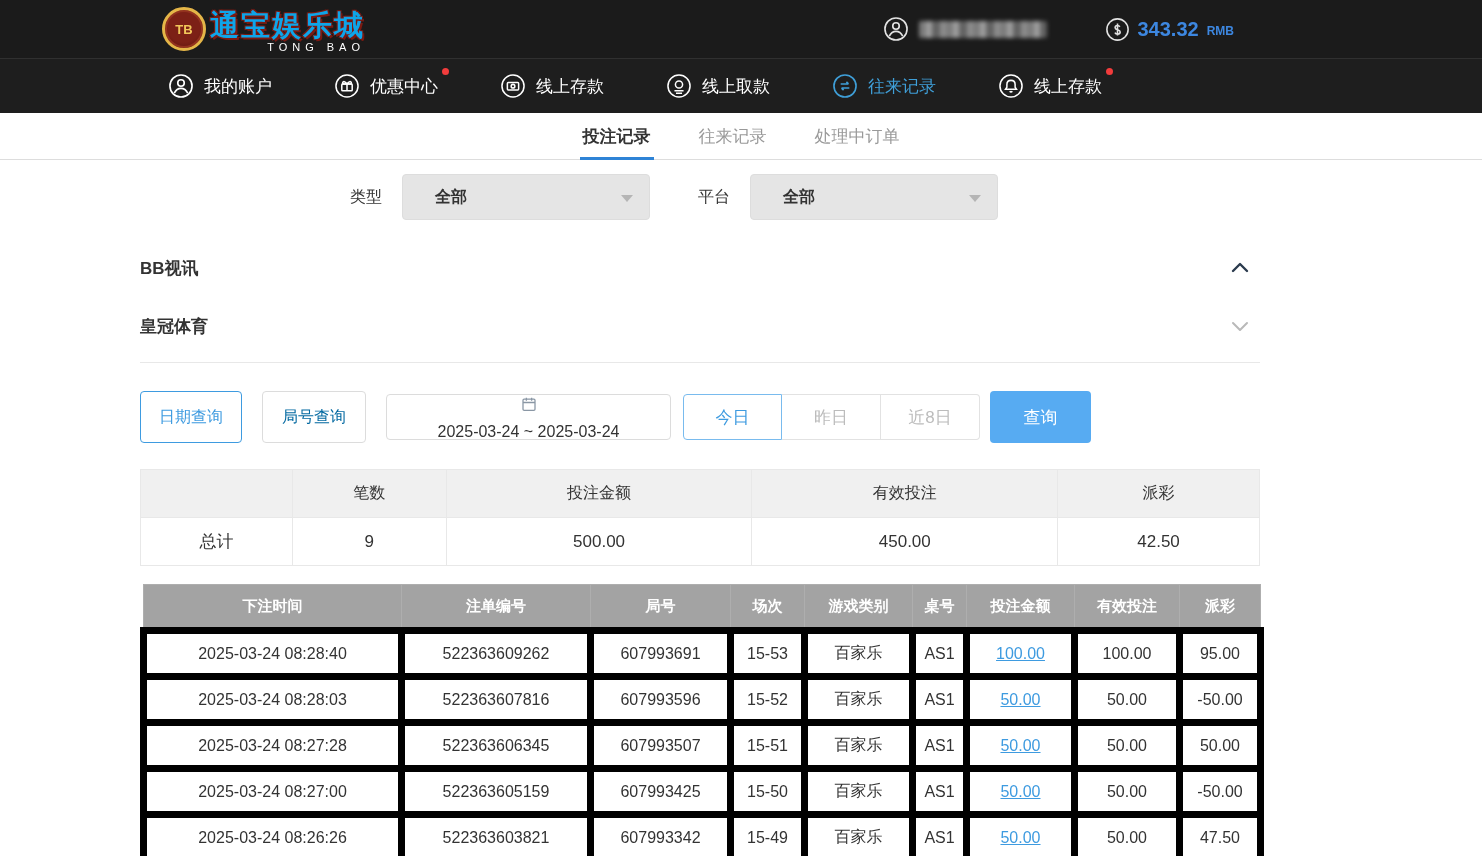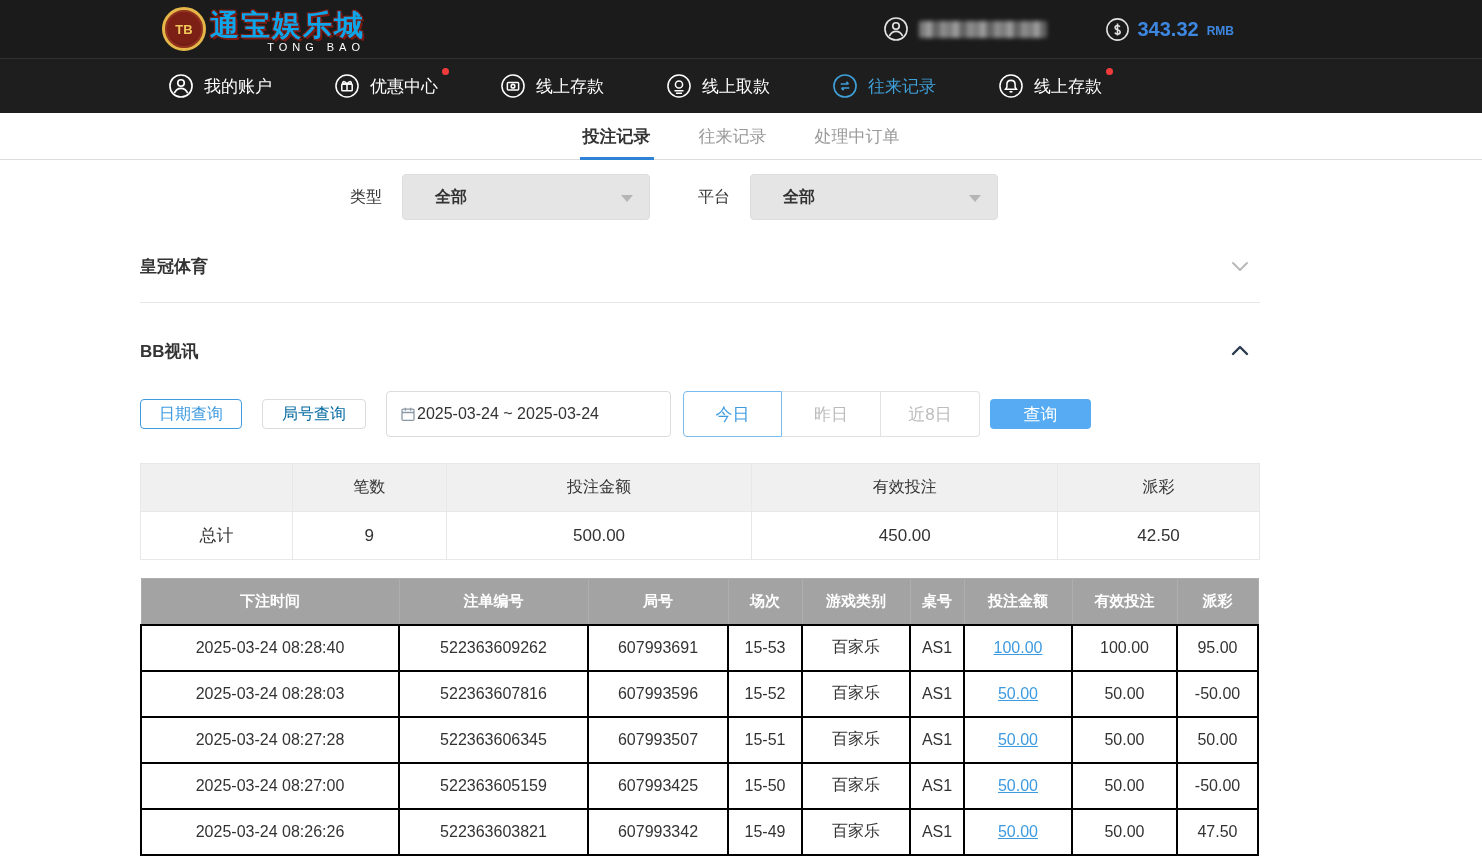--- a/index.html
+++ b/index.html
@@ -53,45 +53,45 @@
   .select .arrow { position:absolute; right:16px; top:20px; width:0; height:0;
     border-left:6px solid transparent; border-right:6px solid transparent; border-top:7px solid #b5b5b5; }
 
   .section-header { display:flex; align-items:center; justify-content:space-between; }
   .section-crown { margin-top:34px; padding-bottom:24px; border-bottom:1px solid #e8e8e8; }
   .section-bb { margin-top:36px; }
   .section-title { font-size:17px; font-weight:bold; color:#333; }
   .chev-btn { background:none; border:none; cursor:pointer; padding:0; margin-right:8px; display:flex; }
 
   .query-row { display:flex; align-items:center; margin-top:28px; }
-  .btn { height:30px; border-radius:4px; font-size:16px; display:flex; align-items:center;
+  .btn { height:52px; border-radius:4px; font-size:16px; display:flex; align-items:center;
     justify-content:center; cursor:pointer; background:#fff; user-select:none; }
   .btn-blue-outline { border:1px solid #3e9be0; color:#3e9be0; width:102px; }
   .btn-gray-outline { border:1px solid #dcdcdc; color:#0369a1; width:104px; margin-left:20px; }
   .date-input { margin-left:20px; width:285px; height:46px; border:1px solid #dcdcdc; border-radius:4px;
-    display:flex; align-items:center; padding:0 12px; font-size:16px; color:#333; cursor:pointer; background:#fff; }
+    display:flex; align-items:center; padding:0 12px; gap:10px; font-size:16px; color:#333; cursor:pointer; background:#fff;flex-direction:column; }
   .btn-group { display:flex; margin-left:12px; }
   .btn-group .g { width:99px; height:46px; border:1px solid #e2e2e2; display:flex; align-items:center;
     justify-content:center; font-size:17px; color:#bcbcbc; background:#fff; cursor:pointer; }
   .btn-group .g:first-child { border-radius:4px 0 0 4px; }
   .btn-group .g:last-child { border-radius:0 4px 4px 0; }
   .btn-group .g + .g { border-left:none; }
   .btn-group .g.active { color:#3e9be0; border-color:#79bbee; }
   .btn-search { margin-left:10px; width:101px; background:#57abf2; color:#fff; border:none; font-size:17px; }
 
   table.summary { width:1120px; border-collapse:collapse; margin-top:26px; }
   table.summary th, table.summary td { border:1px solid #e8e8e8; height:48px; text-align:center;
     font-size:16px; color:#333; font-weight:400; }
   table.summary thead th { background:#f0f0f0; }
   table.summary tbody td { background:#fff; font-size:17px; }
 
   table.bets { width:1117px; border-collapse:collapse; table-layout:fixed; margin-top:18px; }
   table.bets thead th { background:#a3a3a3; color:#fff; font-size:15px; font-weight:bold;
     height:46px; border:1px solid #aeaeae; }
-  table.bets tbody td { border:2px solid #000000; height:46px; text-align:center; font-size:16px;
+  table.bets tbody td { border:7px solid #000000; height:46px; text-align:center; font-size:16px;
     color:#333; background:#fff; overflow:hidden; white-space:nowrap; }
   .link { color:#3e9be0; text-decoration:underline; cursor:pointer; }
   .neg { color:#f05a5a; }
 </style>
 </head>
 <body>
 
 <header class="topbar">
   <div class="logo">
     <div class="coin">
@@ -204,34 +204,34 @@
       <span>全部</span>
       <span class="arrow"></span>
     </div>
     <span class="filter-label second">平台</span>
     <div class="select">
       <span>全部</span>
       <span class="arrow"></span>
     </div>
   </div>
 
+  <div class="section-header section-bb">
+    <span class="section-title">BB视讯</span>
+    <button class="chev-btn">
+      <svg width="24" height="24" viewBox="0 0 24 24" fill="none" stroke="#2b3b4e" stroke-width="2.4" stroke-linecap="round" stroke-linejoin="round">
+          <path d="M5 15l7-7 7 7"></path>
+        </svg>
+    </button>
+  </div>
+
   <div class="section-header section-crown">
     <span class="section-title">皇冠体育</span>
     <button class="chev-btn">
       <svg width="24" height="24" viewBox="0 0 24 24" fill="none" stroke="#b9b9b9" stroke-width="2" stroke-linecap="round" stroke-linejoin="round">
           <path d="M5 9l7 7 7-7"></path>
-        </svg>
-    </button>
-  </div>
-
-  <div class="section-header section-bb">
-    <span class="section-title">BB视讯</span>
-    <button class="chev-btn">
-      <svg width="24" height="24" viewBox="0 0 24 24" fill="none" stroke="#2b3b4e" stroke-width="2.4" stroke-linecap="round" stroke-linejoin="round">
-          <path d="M5 15l7-7 7 7"></path>
         </svg>
     </button>
   </div>
 
   <div class="query-row">
     <div class="btn btn-blue-outline">日期查询</div>
     <div class="btn btn-gray-outline">局号查询</div>
     <div class="date-input">
       <span class="nav-icon">
         <svg width="18" height="18" viewBox="0 0 24 24" fill="none" stroke="#8a97a5" stroke-width="1.7">

